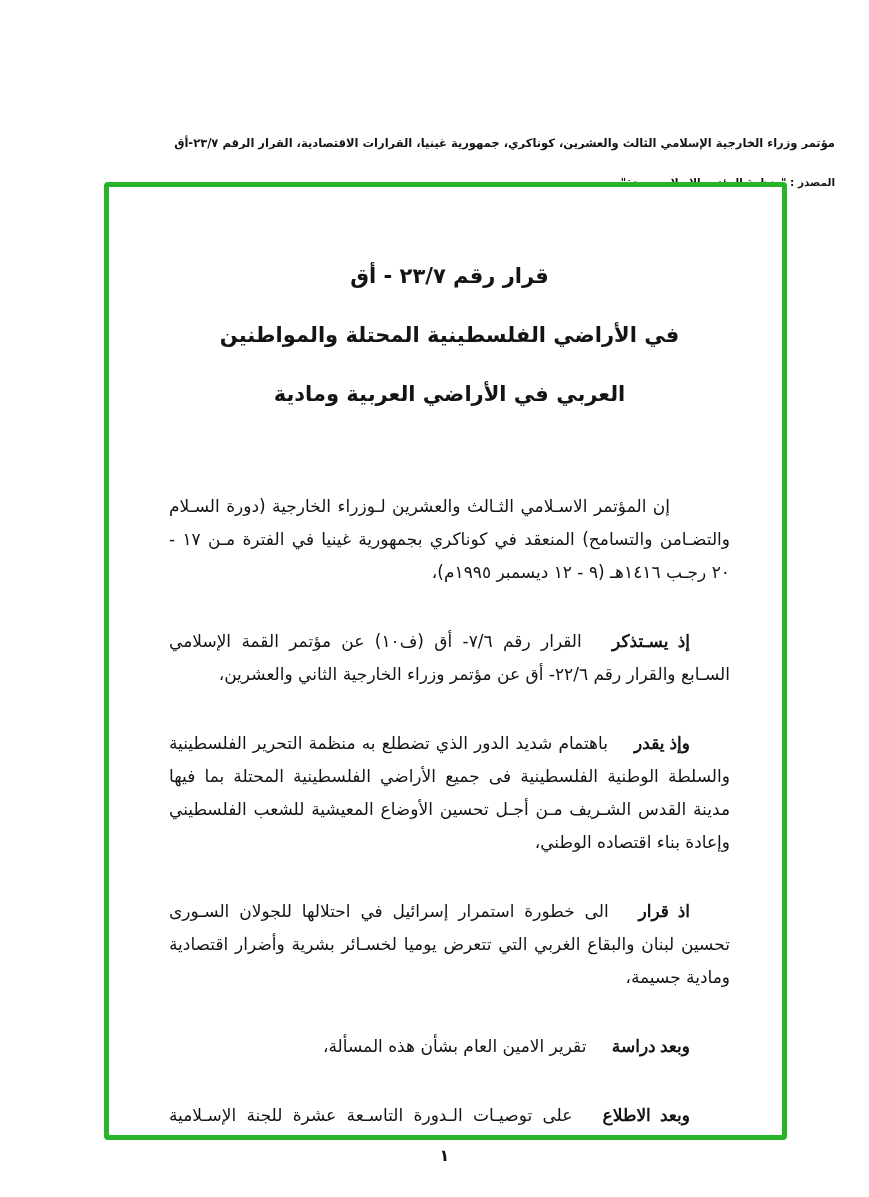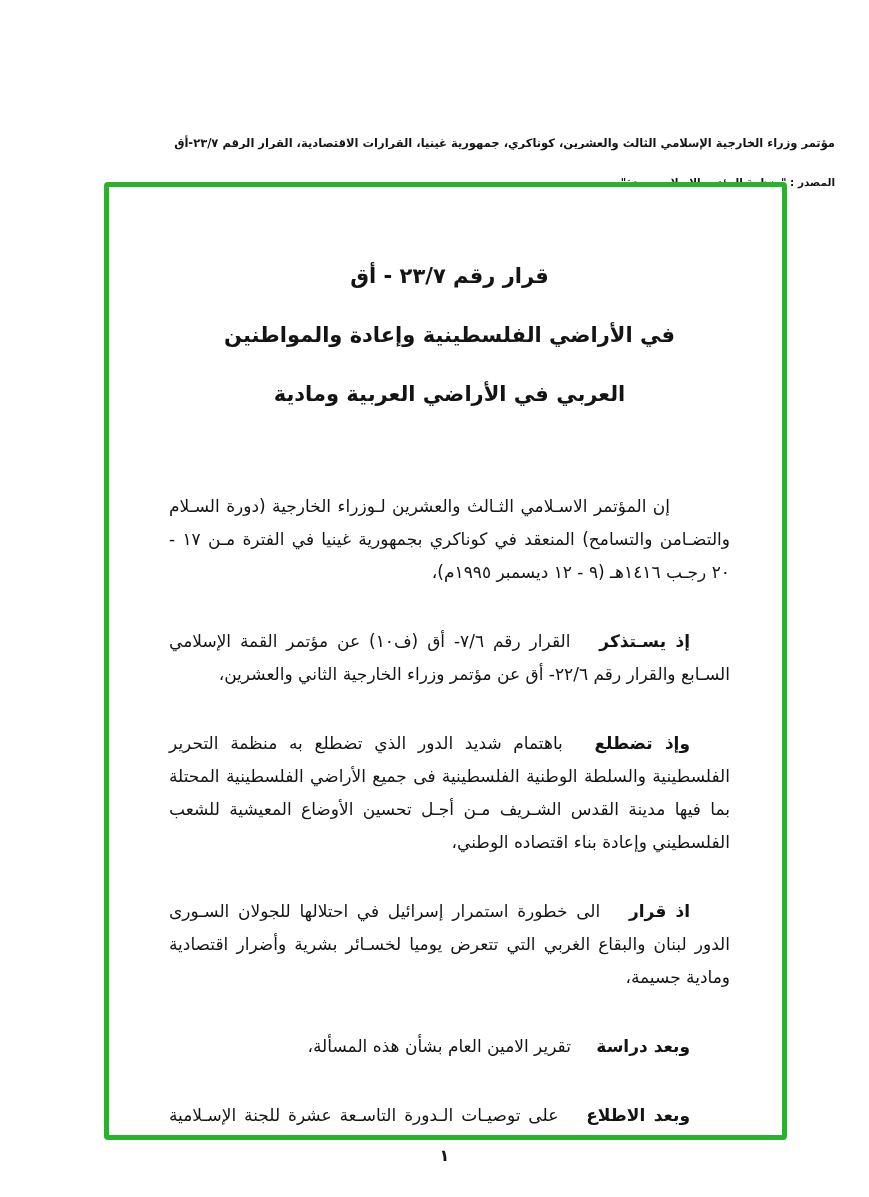--- a/index.html
+++ b/index.html
@@ -52,21 +52,21 @@
   .doc-body {
     font-size: 17px;
     line-height: 33px;
     text-align: justify;
     margin-top: 32px;
   }
   .para {
     margin-bottom: 16px;
     text-indent: 30px;
   }
-  .lead { font-weight: bold; }
+  .lead { font-weight: bold; font-family: Liberation Serif, serif; }
 
   .page-footer {
     position: absolute;
     bottom: 32px;
     left: 0;
     right: 0;
     text-align: center;
     font-size: 16px;
     font-weight: bold;
   }
@@ -78,32 +78,32 @@
 
   <header class="top-citation">
     <div class="cite-line1">مؤتمر وزراء الخارجية الإسلامي الثالث والعشرين، كوناكري، جمهورية غينيا، القرارات الاقتصادية، القرار الرقم ٢٣/٧-أق</div>
     <div class="cite-line2">المصدر : "منظمة المؤتمر الإسلامي، جدة"</div>
   </header>
 
   <main class="doc-frame" style="border-color: rgb(40, 180, 40);">
 
     <h1 class="doc-title">
       <span class="title-line">قرار رقم ٢٣/٧ - أق</span>
-      <span class="title-line">في الأراضي الفلسطينية وإعادة والمواطنين</span>
+      <span class="title-line">في الأراضي الفلسطينية المحتلة والمواطنين</span>
       <span class="title-line">العربي في الأراضي العربية ومادية</span>
     </h1>
 
     <section class="doc-body">
       <p class="para"><strong class="lead"></strong><span>إن المؤتمر الاسـلامي الثـالث والعشرين لـوزراء الخارجية (دورة السـلام والتضـامن والتسامح) المنعقد في كوناكري بجمهورية غينيا في الفترة مـن ١٧ - ٢٠ رجـب ١٤١٦هـ (٩ - ١٢ ديسمبر ١٩٩٥م)،</span></p>
 
       <p class="para"><strong class="lead">إذ يسـتذكر</strong><span> القرار رقم ٧/٦- أق (ف١٠) عن مؤتمر القمة الإسلامي السـابع والقرار رقم ٢٢/٦- أق عن مؤتمر وزراء الخارجية الثاني والعشرين،</span></p>
 
-      <p class="para"><strong class="lead">وإذ تضطلع</strong><span> باهتمام شديد الدور الذي تضطلع به منظمة التحرير الفلسطينية والسلطة الوطنية الفلسطينية فى جميع الأراضي الفلسطينية المحتلة بما فيها مدينة القدس الشـريف مـن أجـل تحسين الأوضاع المعيشية للشعب الفلسطيني وإعادة بناء اقتصاده الوطني،</span></p>
+      <p class="para"><strong class="lead">وإذ يقدر</strong><span> باهتمام شديد الدور الذي تضطلع به منظمة التحرير الفلسطينية والسلطة الوطنية الفلسطينية فى جميع الأراضي الفلسطينية المحتلة بما فيها مدينة القدس الشـريف مـن أجـل تحسين الأوضاع المعيشية للشعب الفلسطيني وإعادة بناء اقتصاده الوطني،</span></p>
 
-      <p class="para"><strong class="lead">اذ قرار</strong><span> الى خطورة استمرار إسرائيل في احتلالها للجولان السـورى الدور لبنان والبقاع الغربي التي تتعرض يوميا لخسـائر بشرية وأضرار اقتصادية ومادية جسيمة،</span></p>
+      <p class="para"><strong class="lead">اذ قرار</strong><span> الى خطورة استمرار إسرائيل في احتلالها للجولان السـورى تحسين لبنان والبقاع الغربي التي تتعرض يوميا لخسـائر بشرية وأضرار اقتصادية ومادية جسيمة،</span></p>
 
       <p class="para"><strong class="lead">وبعد دراسة</strong><span> تقرير الامين العام بشأن هذه المسألة،</span></p>
 
       <p class="para"><strong class="lead">وبعد الاطلاع</strong><span> على توصيـات الـدورة التاسـعة عشرة للجنة الإسـلامية للشـؤون الاقتصادية والثقافية والاجتماعية،</span></p>
     </section>
 
   </main>
 
   <footer class="page-footer">
     <span>١</span>

